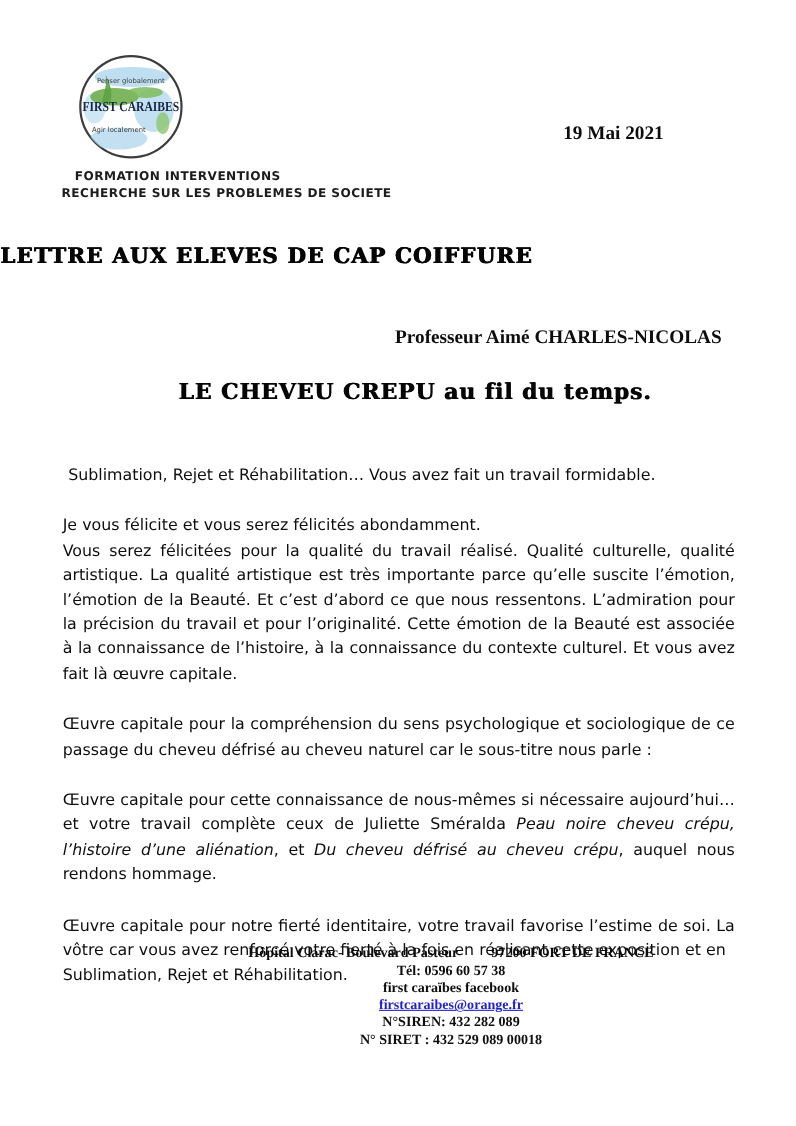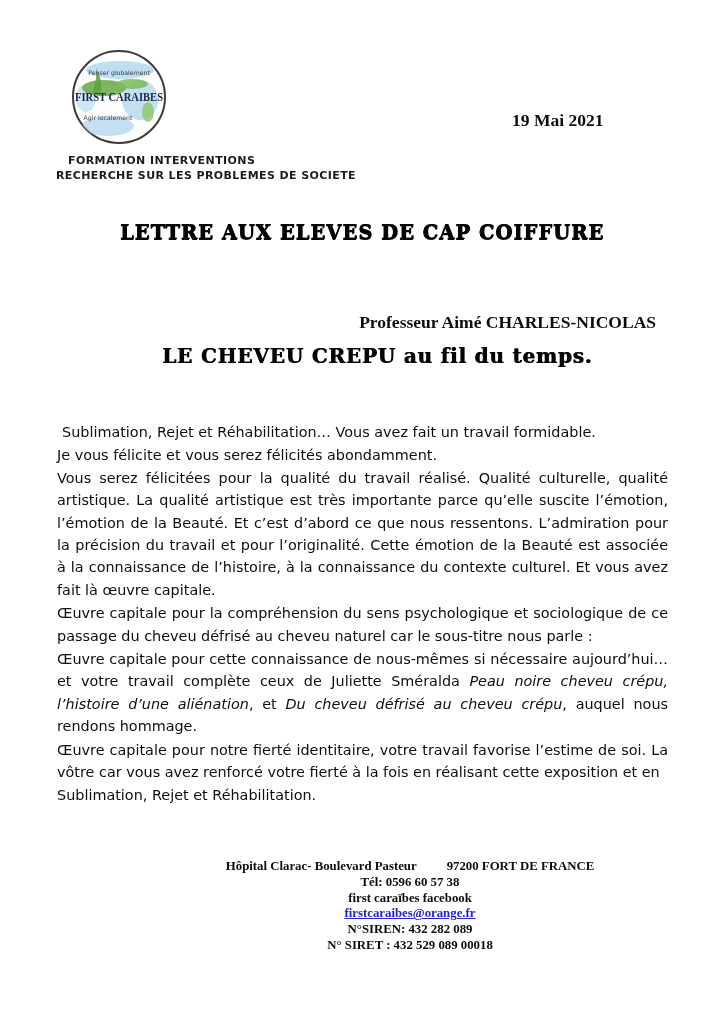--- a/index.html
+++ b/index.html
@@ -27,47 +27,47 @@
   .org-lines .l1 { padding-left: 12px; }
   .date-line {
     position: absolute; left: 512px; top: 90px;
     font-family: "Liberation Serif", serif;
     font-weight: bold; font-size: 17.5px; color: #0d0d0d; margin-top: 20px;
   }
 
   
   .letter-title {
     position: absolute; top: 220px; left: 0; width: 100%;
-    text-align: center;
+    text-align: left;
     font-family: "DejaVu Serif", serif;
     font-weight: bold; font-size: 19.5px; line-height: 26px;
     letter-spacing: 1px; color: #050505;
     text-shadow: 0.7px 0 0 #050505, 0 0.5px 0 #050505;
   }
   .author-line {
     position: absolute; top: 296px; left: 0; width: 100%;
     text-align: right; padding-right: 68px;
     font-family: "Liberation Serif", serif;
-    font-weight: bold; font-size: 17.5px; color: #0d0d0d; margin-top: 16px;
+    font-weight: bold; font-size: 17.5px; color: #0d0d0d;
   }
   .subject-line {
     position: absolute; left: 162px; top: 344px;
     font-family: "DejaVu Serif", serif;
     font-weight: bold; font-size: 20px;
     letter-spacing: 0.8px; color: #050505;
     text-shadow: 0.7px 0 0 #050505;
   }
 
   
   .letter-body {
     position: absolute; left: 57px; top: 421px; width: 611px;
     font-size: 14.4px; line-height: 22.4px; color: #0e0e0e;
   }
   .para { margin: 0; text-align: justify; }
-  .para.gap { margin-top: 1px; }
+  .para.gap { margin-top: 24px; }
   .para.indent { text-indent: 5px; }
   .para .italic { font-style: italic; }
 
   
   .letter-footer {
     position: absolute; top: 859px; left: 0; width: 100%;
     text-align: center;
     font-family: "Liberation Serif", serif;
     font-weight: bold; font-size: 12.8px; line-height: 15.8px;
     color: #0d0d0d;

